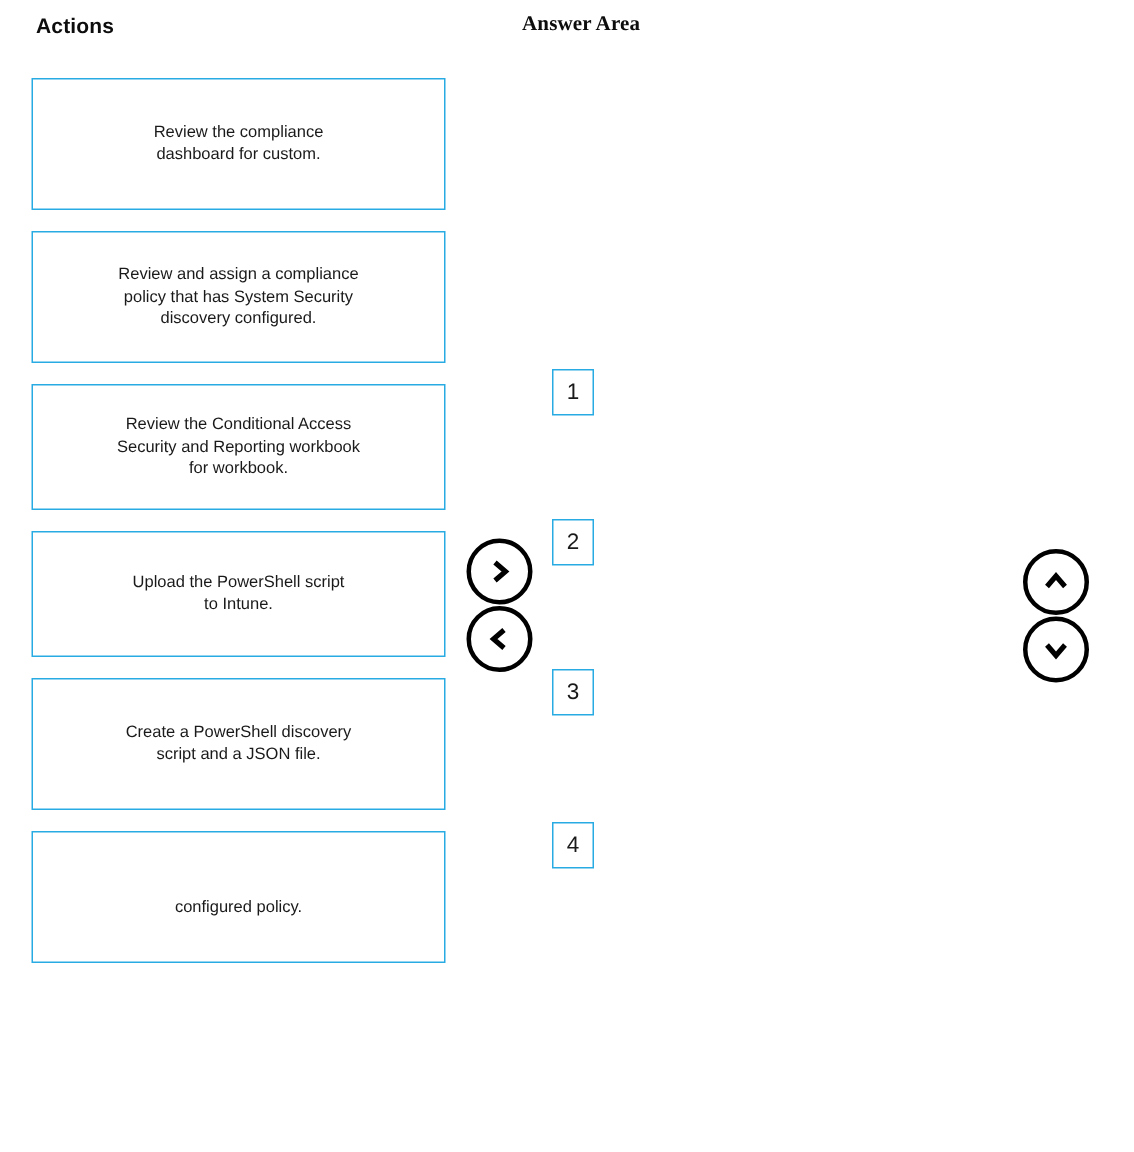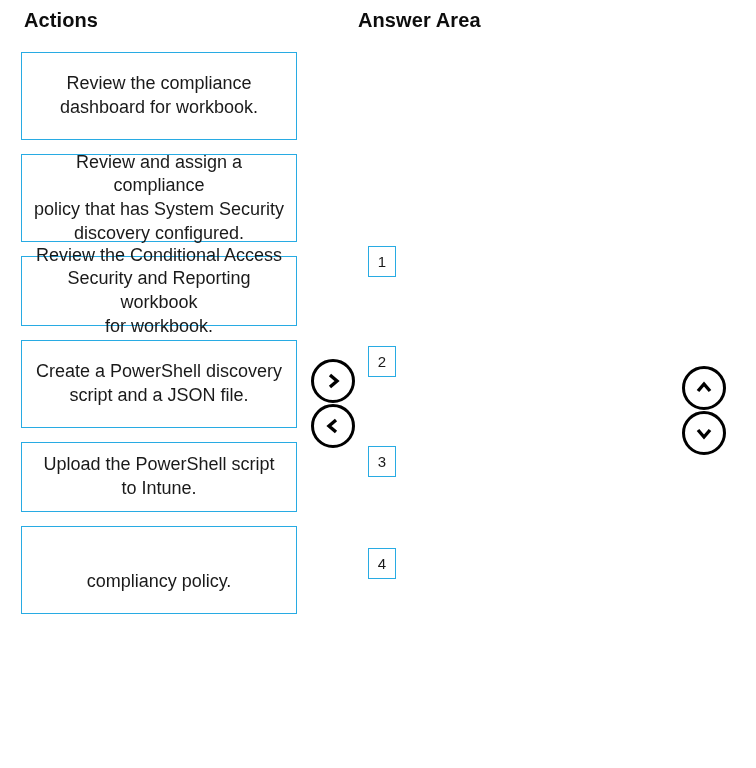--- a/index.html
+++ b/index.html
@@ -17,53 +17,53 @@
   }
 
   .page {
     position: absolute;
     inset: 0;
   }
 
   
   .col-header {
     position: absolute;
-    font-size: 20px;
+    font-size: 14px;
     font-weight: bold;
     color: #0d0d0d;
     letter-spacing: 0.1px;
     white-space: nowrap;
   }
   #actions-header  { left: 24px;  top: 9px; }
-  #answer-header   { left: 358px; top: 9px; }
+  #answer-header   { left: 348px; top: 9px; font-family: Liberation Serif, serif; }
 
   
   #actions-column {
     position: absolute;
     left: 21px;
     top: 52px;
     width: 276px;
   }
   .action-card {
     box-sizing: border-box;
     width: 276px;
     border: 1.4px solid #28ABE3;
     background: #ffffff;
     display: flex;
     align-items: center;
     justify-content: center;
     text-align: center;
-    font-size: 18px;
+    font-size: 11px;
     line-height: 1.32;
     color: #1a1a1a;
     padding: 4px 8px;
     margin-bottom: 14px;
   }
   .action-card.h88  { height: 88px; }
-  .action-card.h86  { height: 70px; }
+  .action-card.h86  { height: 84px; }
   .action-card-text { display: block; }
 
   
   #move-controls {
     position: absolute;
     left: 311px;
     top: 359px;
     width: 46px;
   }
   .round-btn {
@@ -115,59 +115,59 @@
 
   <div class="col-header" id="actions-header">Actions</div>
 
   <div class="col-header" id="answer-header">Answer Area</div>
 
   <div id="actions-column">
 
     <div class="action-card h88">
       <span class="action-card-text">
         <span>Review the compliance</span><br>
-        <span>dashboard for workbook.</span>
+        <span>dashboard for custom.</span>
       </span>
     </div>
 
     <div class="action-card h88">
       <span class="action-card-text">
         <span>Review and assign a compliance</span><br>
         <span>policy that has System Security</span><br>
         <span>discovery configured.</span>
       </span>
     </div>
 
     <div class="action-card h86">
       <span class="action-card-text">
         <span>Review the Conditional Access</span><br>
         <span>Security and Reporting workbook</span><br>
         <span>for workbook.</span>
       </span>
     </div>
 
+    <div class="action-card h86">
+      <span class="action-card-text">
+        <span>Upload the PowerShell script</span><br>
+        <span>to Intune.</span>
+      </span>
+    </div>
+
     <div class="action-card h88">
       <span class="action-card-text">
         <span>Create a PowerShell discovery</span><br>
         <span>script and a JSON file.</span>
       </span>
     </div>
 
-    <div class="action-card h86">
-      <span class="action-card-text">
-        <span>Upload the PowerShell script</span><br>
-        <span>to Intune.</span>
-      </span>
-    </div>
-
 
     <div class="action-card h88">
       <span class="action-card-text">
         <br>
-        <span>compliancy policy.</span>
+        <span>configured policy.</span>
       </span>
     </div>
 
   </div>
 
   <div id="move-controls">
     <div class="round-btn">
       <span>
         <svg width="20" height="20" viewBox="0 0 20 20">
           <polyline points="7,4 14,10 7,16" fill="none" stroke="#000000" stroke-width="3.4" stroke-linecap="butt" stroke-linejoin="miter"></polyline>

